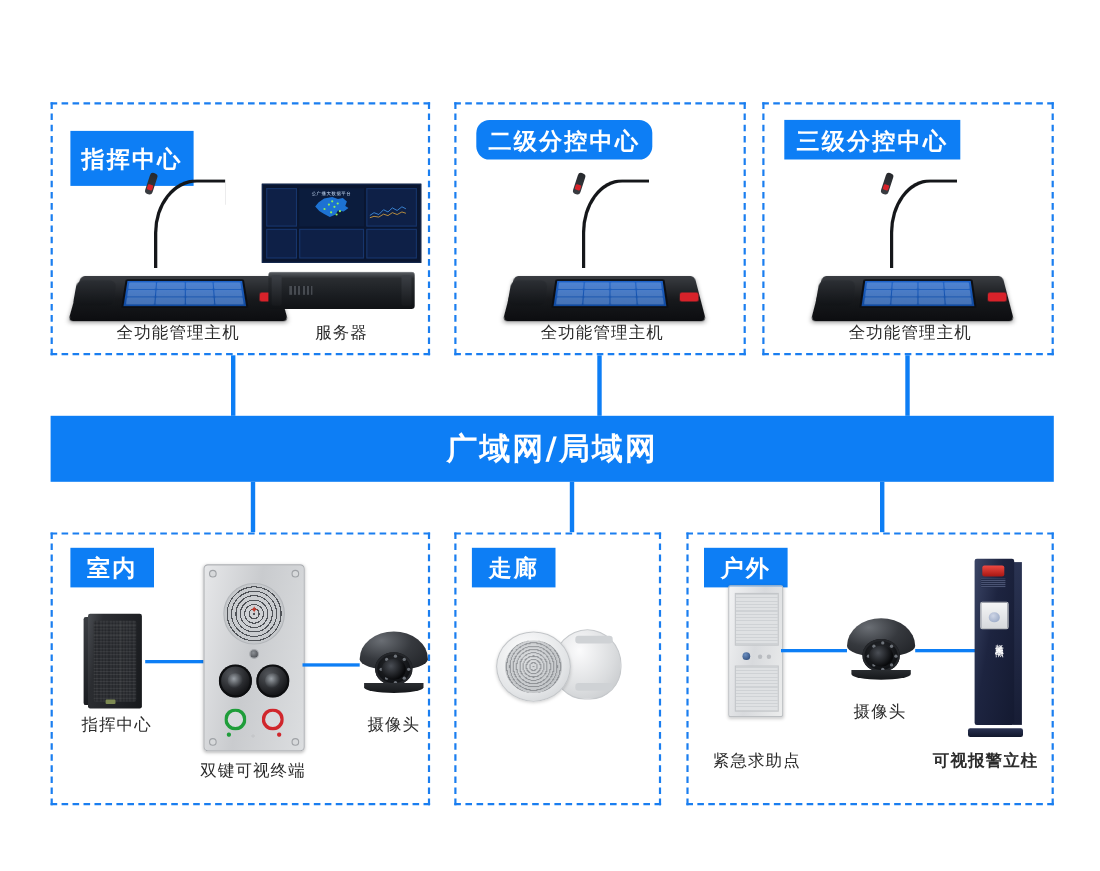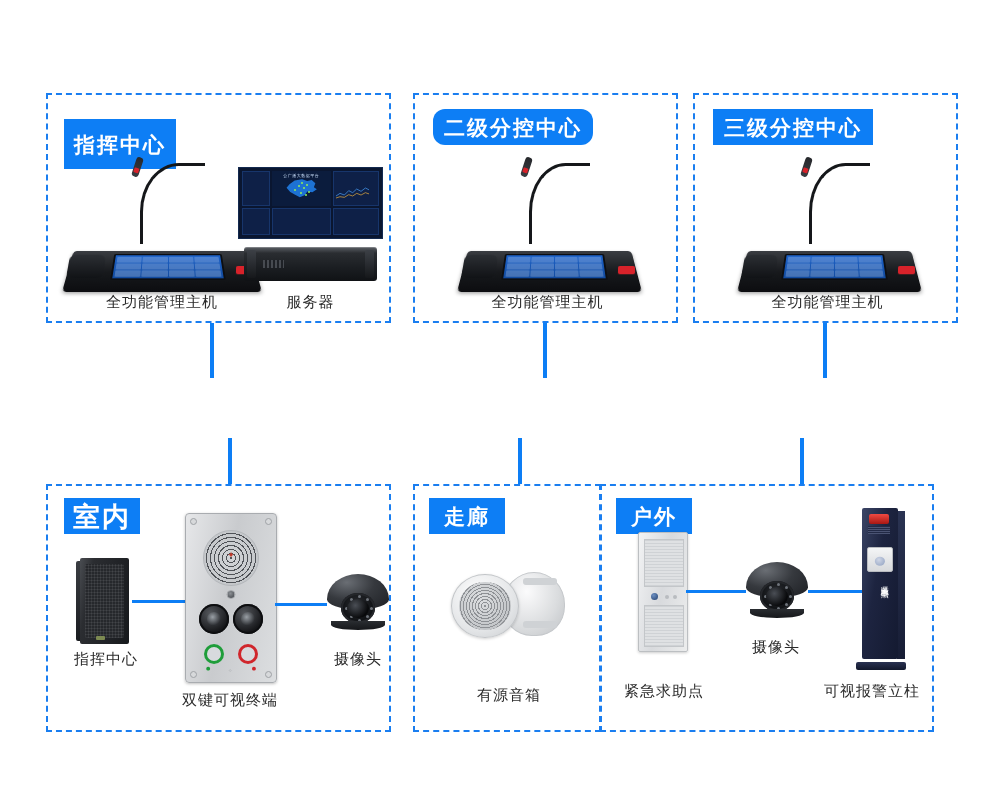--- a/index.html
+++ b/index.html
@@ -404,27 +404,30 @@
       <div class="cs-redbtn"></div>
     </div>
 
     <div class="caption" style="left:0px;top:198px;width:265px;">全功能管理主机</div>
   </div>
 
   <div class="vline" style="left:210px;top:323px;height:55px;"></div>
   <div class="vline" style="left:543px;top:323px;height:55px;"></div>
   <div class="vline" style="left:823px;top:323px;height:55px;"></div>
 
+  <div class="netbar" style="left:46px;top:378px;width:912px;height:60px;">
+    <span>广域网/局域网</span>
+  </div>
 
   <div class="vline" style="left:228px;top:438px;height:46px;"></div>
   <div class="vline" style="left:518px;top:438px;height:46px;"></div>
   <div class="vline" style="left:800px;top:438px;height:46px;"></div>
 
   <div class="panel" style="left:46px;top:484px;width:345px;height:248px;">
-    <div class="badge" style="left:16px;top:12px;width:76px;height:36px;font-size:27px;">室内</div>
+    <div class="badge" style="left:16px;top:12px;width:76px;height:36px;font-size:21px;">室内</div>
 
     <div class="boxspk" style="left:28px;top:72px;width:56px;height:86px;">
       <div class="side"></div>
       <div class="body"></div>
       <div class="grille"></div>
       <div class="logo"></div>
     </div>
 
     <div class="hline" style="left:84px;top:114px;width:53px;"></div>
 
@@ -478,24 +481,23 @@
 
     <div class="ceilspk" style="left:30px;top:82px;width:130px;height:72px;">
       <div class="backcan" style="left:58px;top:4px;width:60px;height:62px;"></div>
       <div class="clip" style="left:78px;top:10px;"></div>
       <div class="clip" style="left:78px;bottom:12px;"></div>
       <div class="rim" style="left:6px;top:6px;width:66px;height:62px;">
         <div class="mesh"></div>
       </div>
     </div>
 
-    <div class="caption" style="left:0px;top:200px;width:188px;">有源音箱</div>
-  </div>
-
-  <div class="panel" style="left:600px;top:484px;width:334px;height:248px;">
+  </div>
+
+  <div class="panel" style="left:624px;top:484px;width:334px;height:248px;">
     <div class="badge" style="left:14px;top:12px;width:76px;height:36px;font-size:21px;">户外</div>
 
     <div class="column" style="left:36px;top:46px;width:48px;height:118px;">
       <div class="face" style="top:6px;height:46px;"></div>
       <div class="dot" style="left:12px;top:60px;"></div>
       <div class="tiny" style="left:26px;top:62px;"></div>
       <div class="tiny" style="left:34px;top:62px;"></div>
       <div class="face" style="top:72px;height:40px;"></div>
     </div>
 
@@ -526,16 +528,16 @@
       <div class="speaker"></div>
       <div class="callbox">
         <div class="btn"></div>
       </div>
       <div class="vtext">紧急求助点</div>
       <div class="foot"></div>
     </div>
 
     <div class="caption" style="left:10px;top:196px;width:104px;">紧急求助点</div>
     <div class="caption" style="left:126px;top:152px;width:96px;">摄像头</div>
-    <div class="caption" style="left:206px;top:196px;width:128px;">可视报警立柱</div>
+    <div class="caption" style="left:206px;top:196px;width:128px;font-weight:bold;">可视报警立柱</div>
   </div>
 
 </div>
 
 </body></html>

